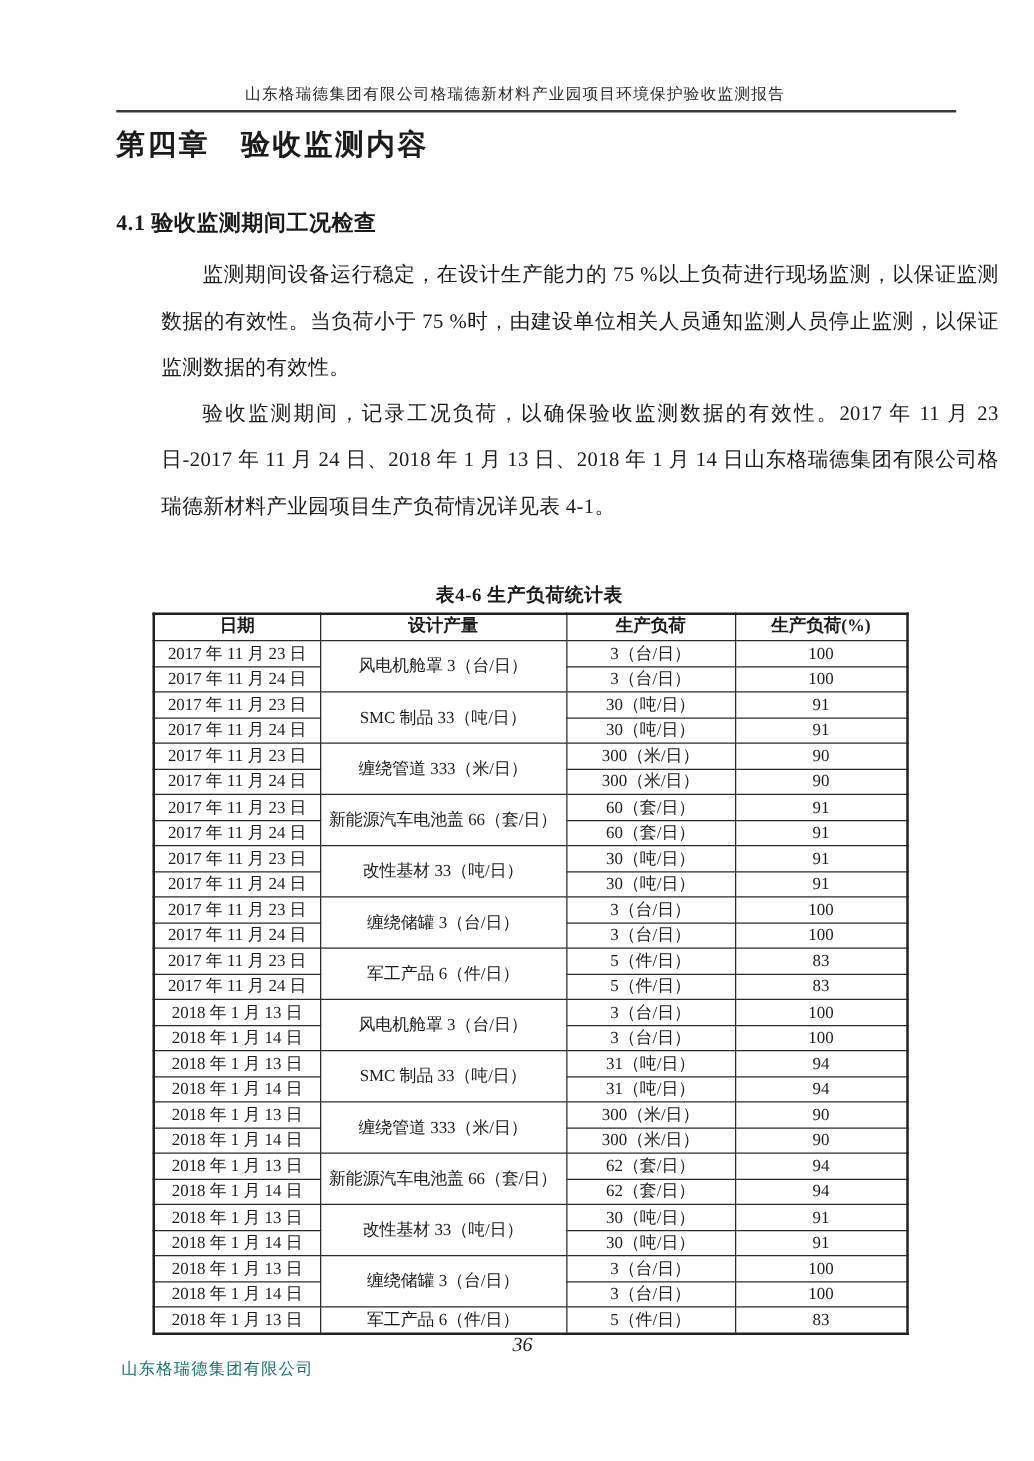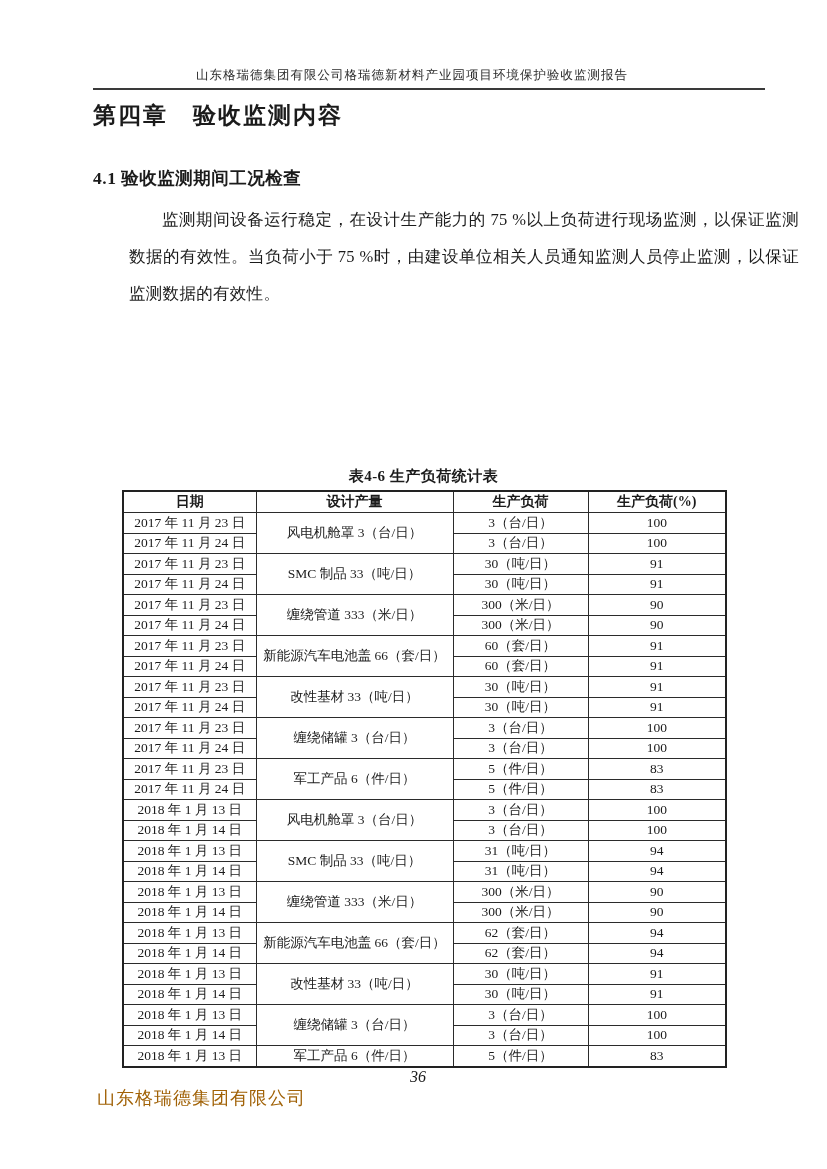--- a/index.html
+++ b/index.html
@@ -110,37 +110,38 @@
     left: 93px;
     width: 650px;
     text-align: center;
     font-size: 16px;
     font-style: italic;
   }
   .doc-footer {
     position: absolute;
     top: 1086px;
     left: 97px;
-    font-size: 18px;
+    font-size: 13px;
     letter-spacing: 1px;
-    color: #a16207;
+    color: #0f766e;
   }
 </style>
 </head>
 <body>
 
 <div class="doc-header-text">山东格瑞德集团有限公司格瑞德新材料产业园项目环境保护验收监测报告</div>
 <div class="doc-header-rule"></div>
 
 <h1 class="chapter-title">第四章　验收监测内容</h1>
 
 <h2 class="section-heading">4.1 验收监测期间工况检查</h2>
 
 <div class="body-text">
   <p>监测期间设备运行稳定，在设计生产能力的 75 %以上负荷进行现场监测，以保证监测数据的有效性。当负荷小于 75 %时，由建设单位相关人员通知监测人员停止监测，以保证监测数据的有效性。</p>
+  <p>验收监测期间，记录工况负荷，以确保验收监测数据的有效性。2017 年 11 月 23 日-2017 年 11 月 24 日、2018 年 1 月 13 日、2018 年 1 月 14 日山东格瑞德集团有限公司格瑞德新材料产业园项目生产负荷情况详见表 4-1。</p>
 </div>
 
 <div class="table-caption">表4-6 生产负荷统计表</div>
 
 <table class="load-table">
   <colgroup>
     <col style="width:133px">
     <col style="width:197px">
     <col style="width:135px">
     <col style="width:138px">

